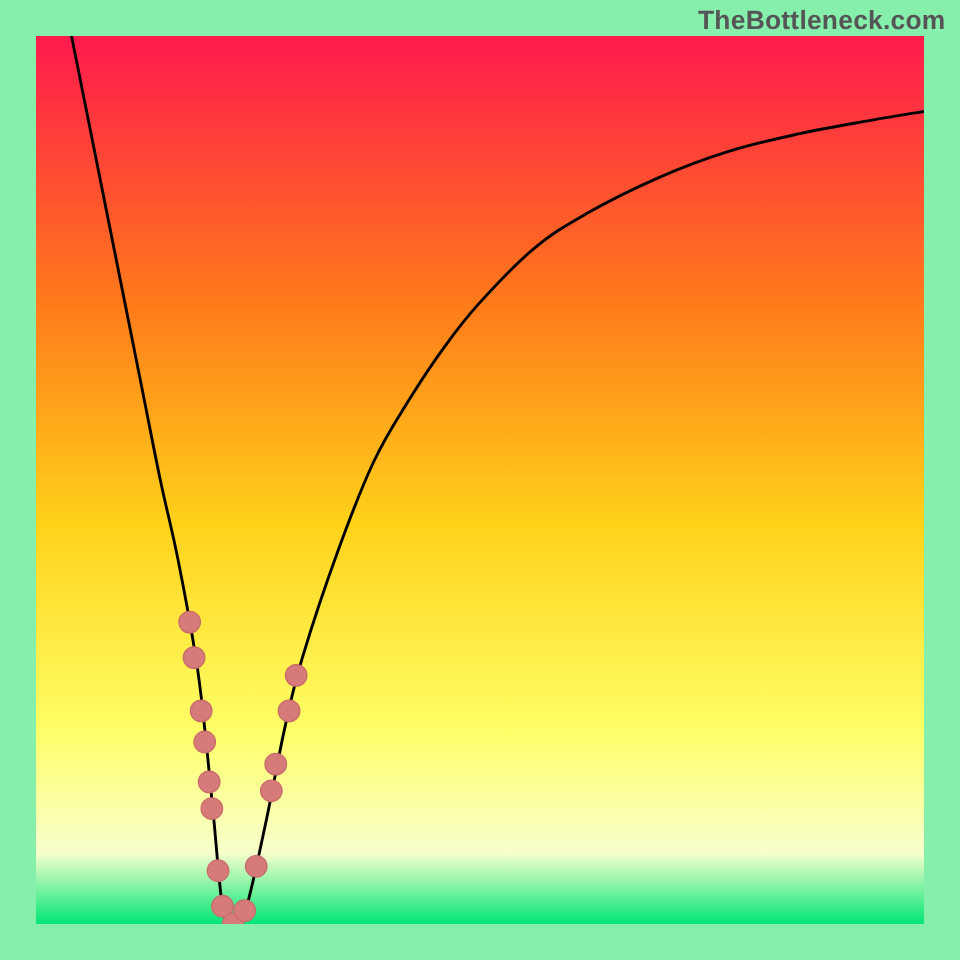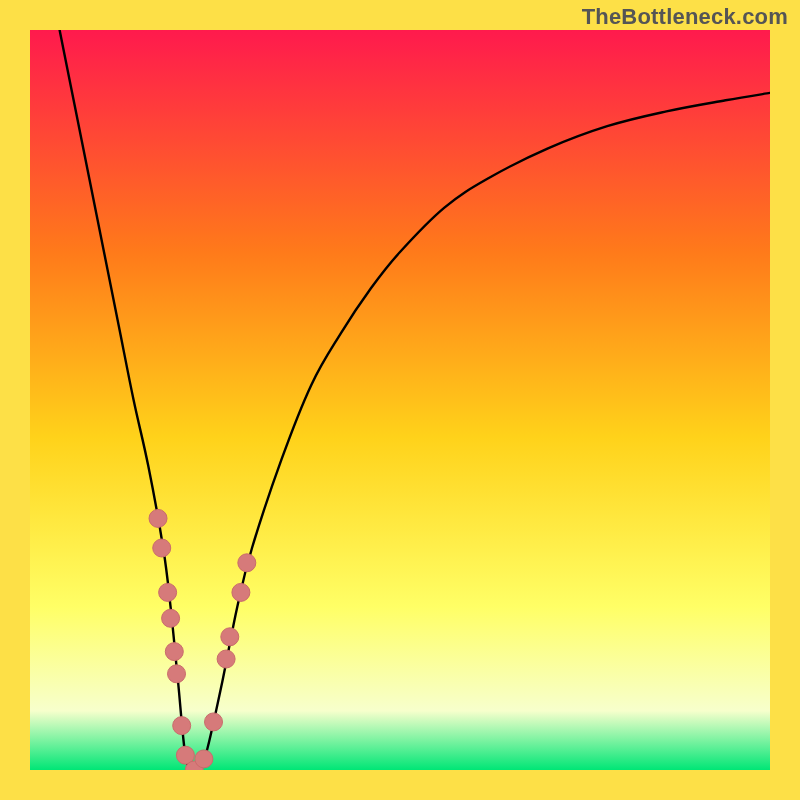--- a/index.html
+++ b/index.html
@@ -8,21 +8,21 @@
     width: 800px;
     height: 800px;
     overflow: hidden;
     background: #000;
     font-family: Arial, Helvetica, sans-serif;
   }
   .frame {
     position: absolute;
     left: 0; top: 0;
     width: 800px; height: 800px;
-    background: #fde047;
+    background: #86efac;
   }
   .plot {
     position: absolute;
     left: 30px;
     top: 30px;
     width: 740px;
     height: 740px;
     overflow: hidden;
   }
   .watermark {

